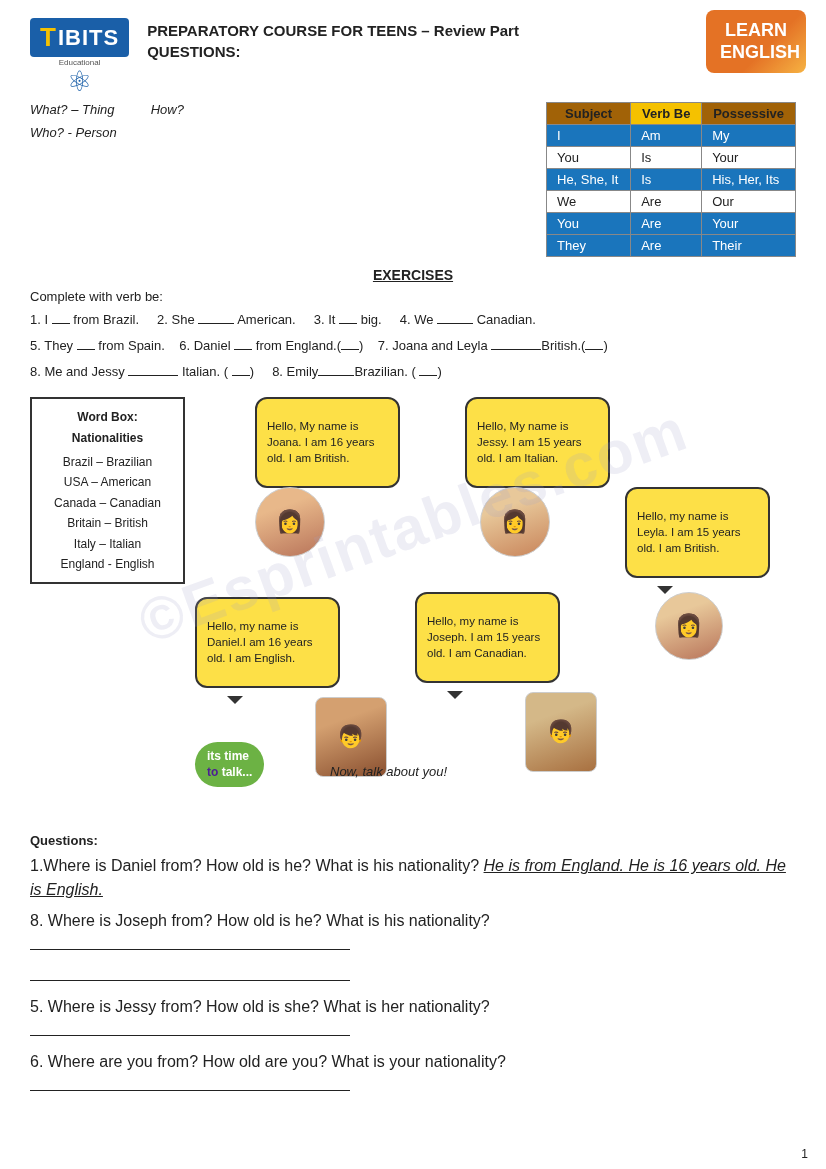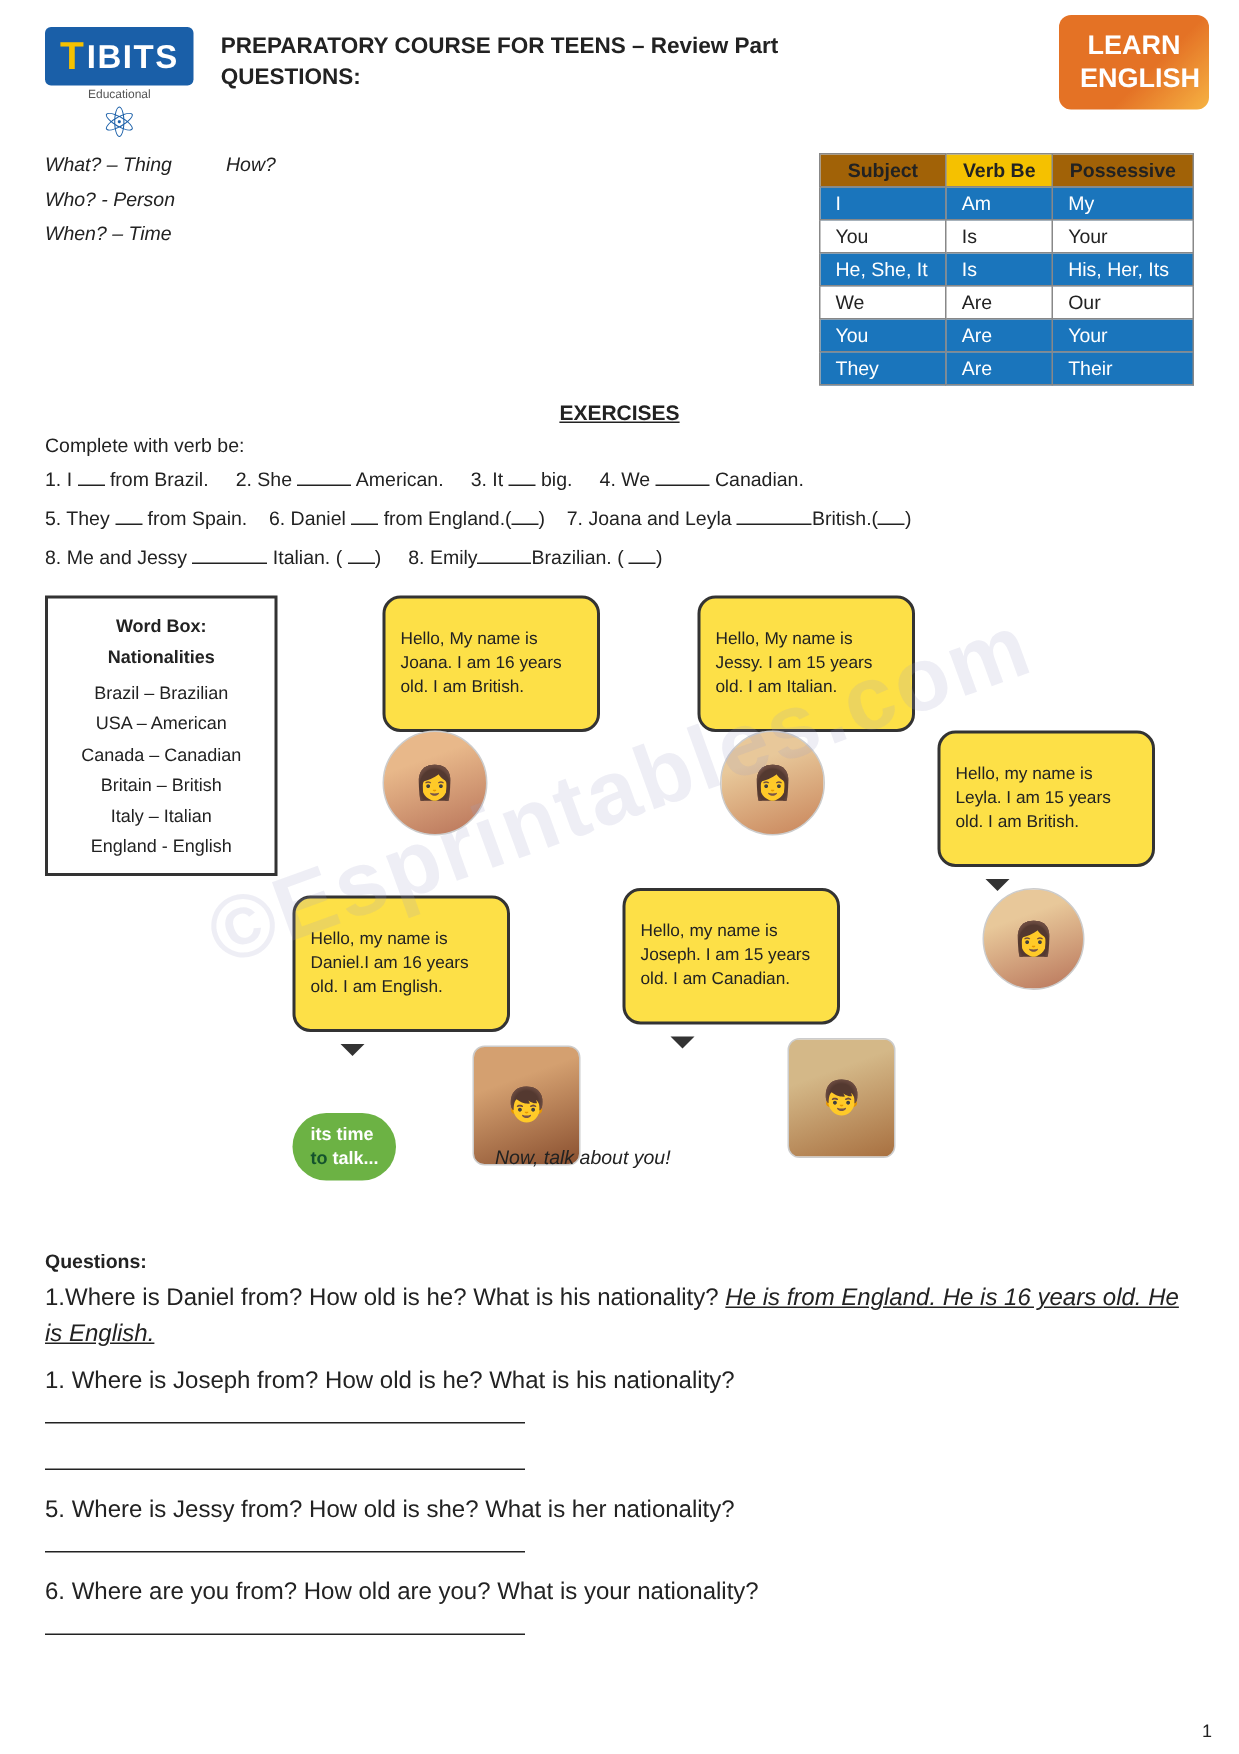--- a/index.html
+++ b/index.html
@@ -239,21 +239,21 @@
       left: 0;
       background: #6cb244;
       color: #fff;
       border-radius: 30px;
       padding: 8px 16px;
       font-size: 13px;
       font-weight: bold;
       line-height: 1.3;
     }
     .talk-badge .to {
-      color: #14532d;
+      color: #4c1d95;
       font-weight: 900;
       margin-top: 48px;
     }
     .now-talk {
       position: absolute;
       bottom: 35px;
       left: 130px;
       font-style: italic;
       font-size: 13px;
     }
@@ -328,21 +328,20 @@
   </div>
 
   <div class="main-content">
     <div class="questions-list">
       <div class="q-item">
         <span><i>What? – Thing</i></span>
         &nbsp;&nbsp;&nbsp;&nbsp;&nbsp;&nbsp;&nbsp;&nbsp;
         <span style="font-style:italic;">How?</span>
       </div>
       <div class="q-item"><i>Who? - Person</i></div>
-      <div class="q-item"><i>When? – Time</i></div>
     </div>
 
     <table class="verb-be-table">
       <thead>
         <tr class="header-row">
           <th>Subject</th>
           <th class="verb-be-col">Verb Be</th>
           <th>Possessive</th>
         </tr>
       </thead>
@@ -455,21 +454,21 @@
     </div>
   </div>
 
   <div class="questions-section">
     <div class="questions-label">Questions:</div>
     <div class="q-line">
       <span>1.Where is Daniel from? How old is he? What is his nationality?</span>
       <span class="q-answer"> He is from England. He is 16 years old. He is English.</span>
     </div>
     <div class="q-line">
-      <span>1. Where is Joseph from? How old is he? What is his nationality?</span>
+      <span>8. Where is Joseph from? How old is he? What is his nationality?</span>
       <span class="q-blank-line"></span>
     </div>
     <div class="q-line">
       <span class="q-blank-line"></span>
     </div>
     <div class="q-line">
       <span>5. Where is Jessy from? How old is she? What is her nationality?</span>
       <span class="q-blank-line"></span>
     </div>
     <div class="q-line">

